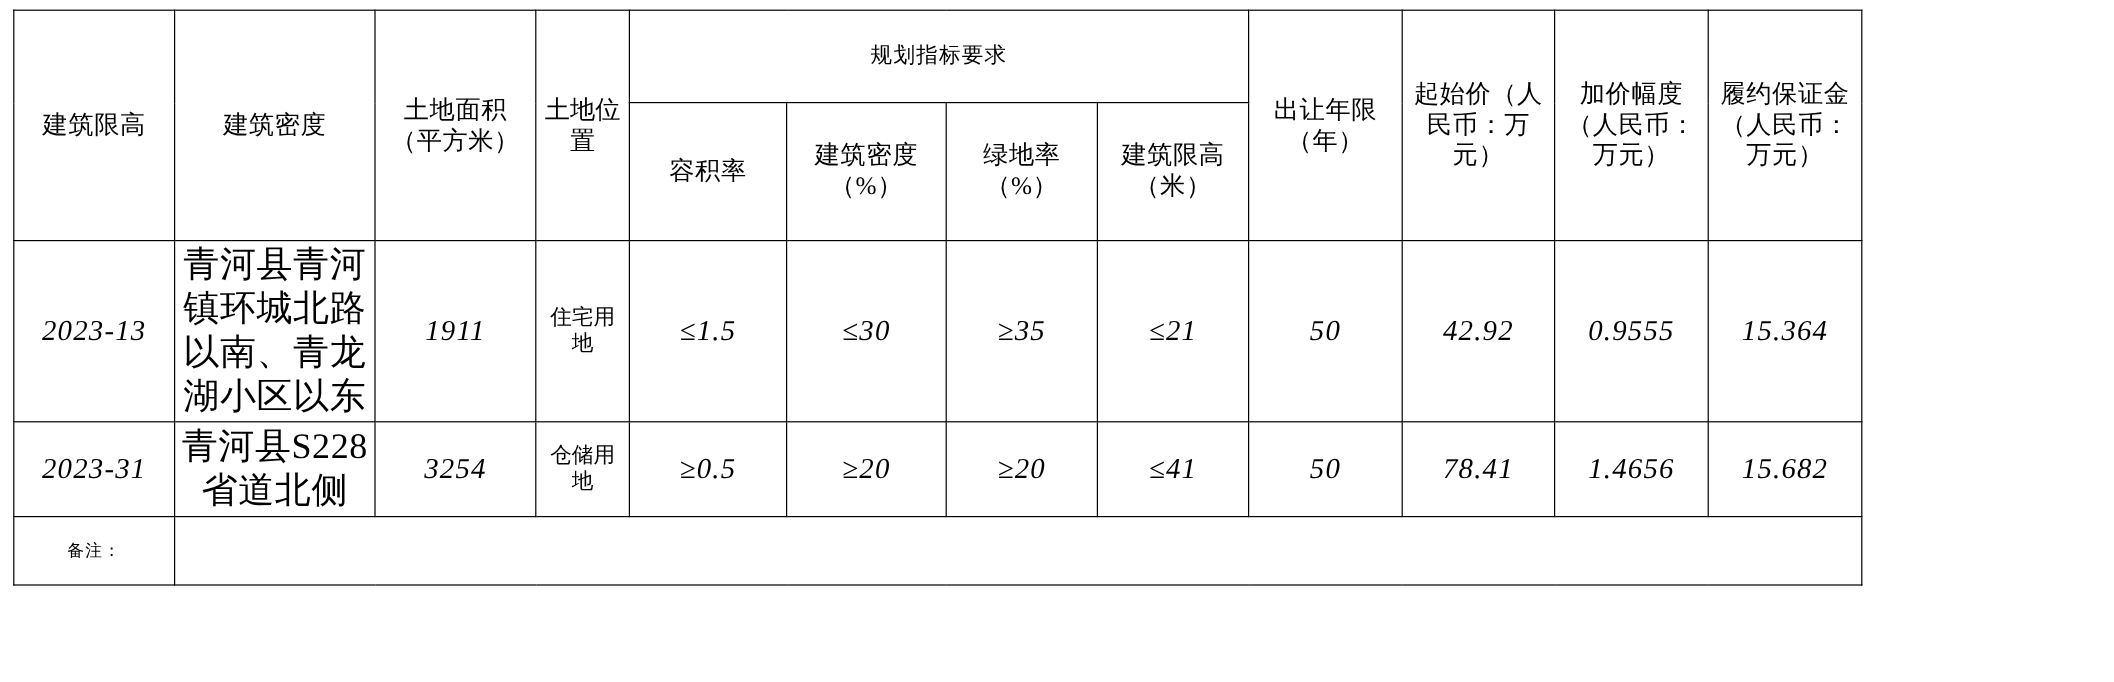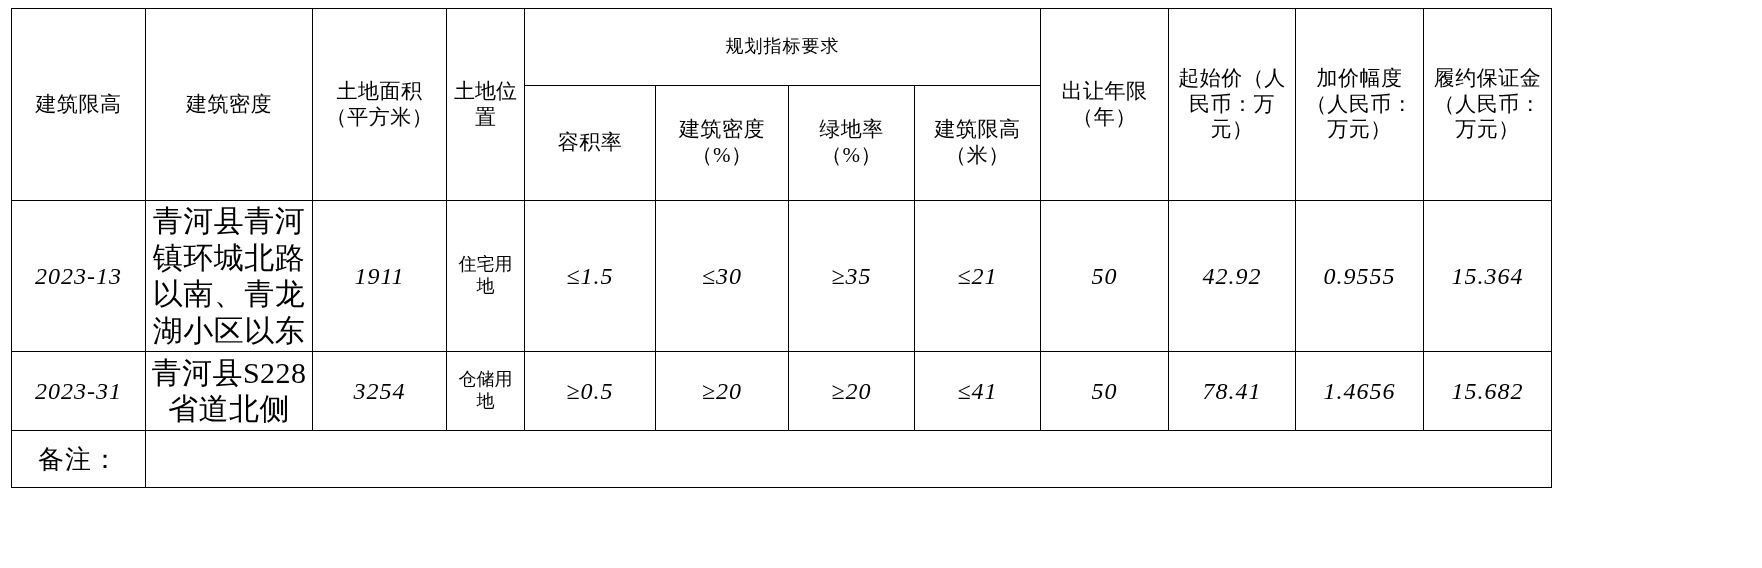--- a/index.html
+++ b/index.html
@@ -78,21 +78,21 @@
   }
   .use-text {
     font-size: 18px;
     line-height: 1.3;
   }
   .note-row td {
     height: 52px;
     text-align: left;
   }
   .note-label {
-    font-size: 26px;
+    font-size: 14px;
     padding-left: 8px;
     letter-spacing: 1px;
   }
   .note-body {
     font-size: 21px;
     padding-left: 8px;
   }
 </style>
 </head>
 <body>

